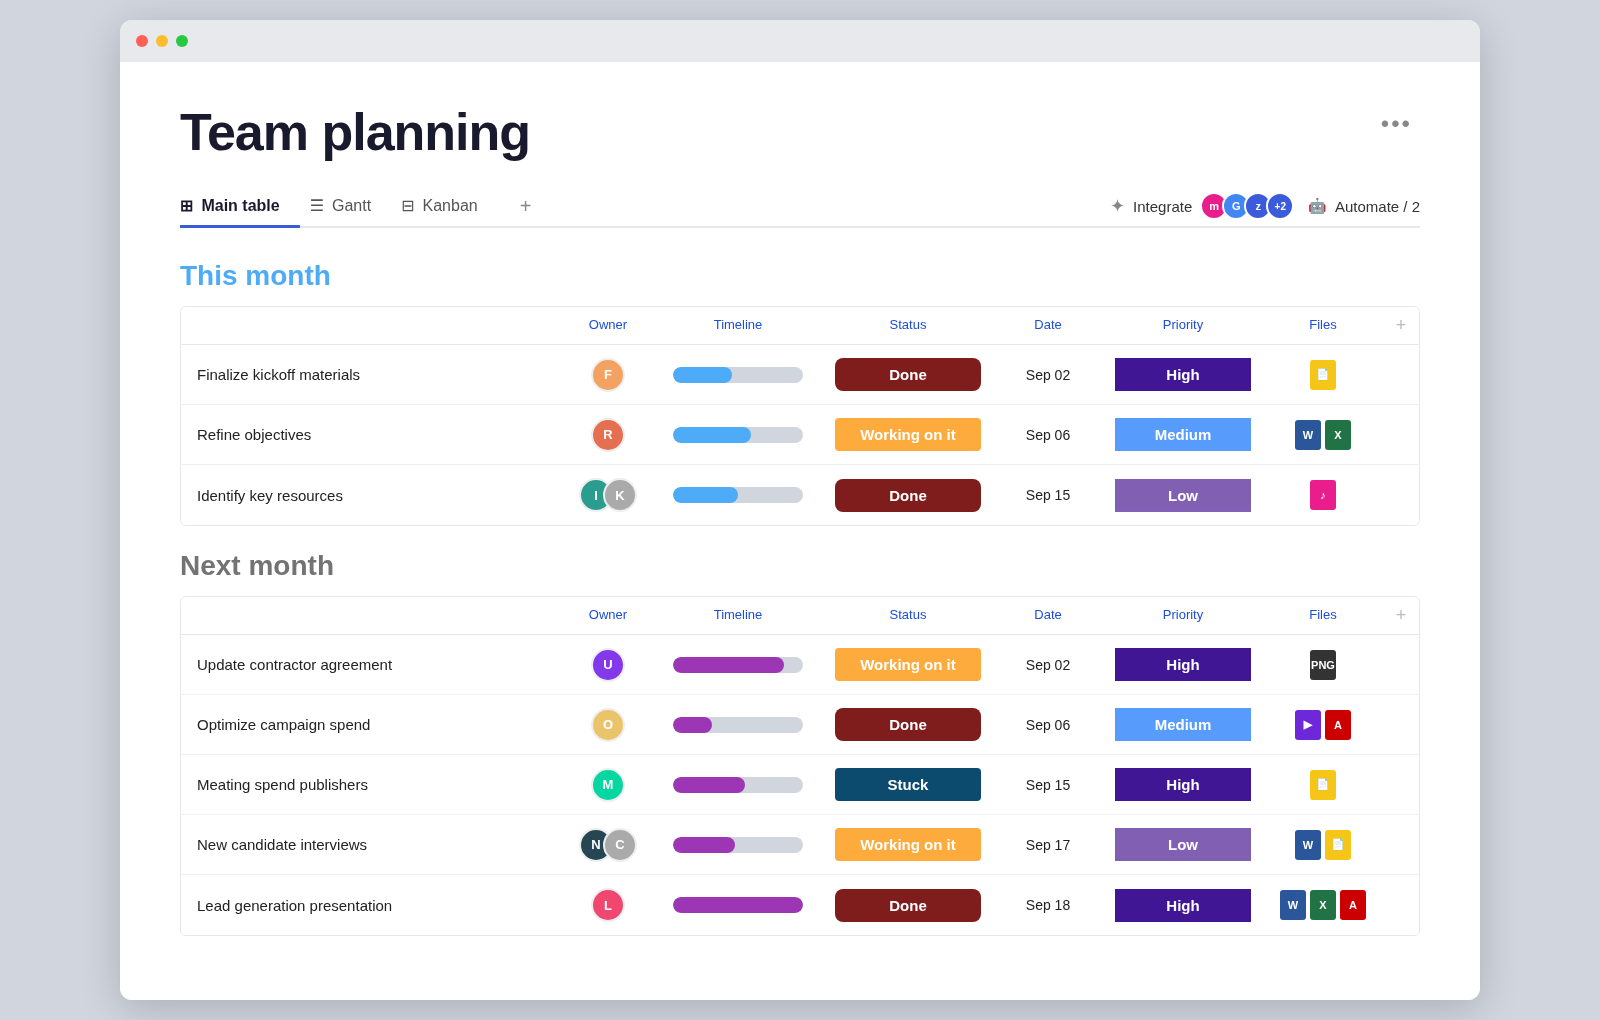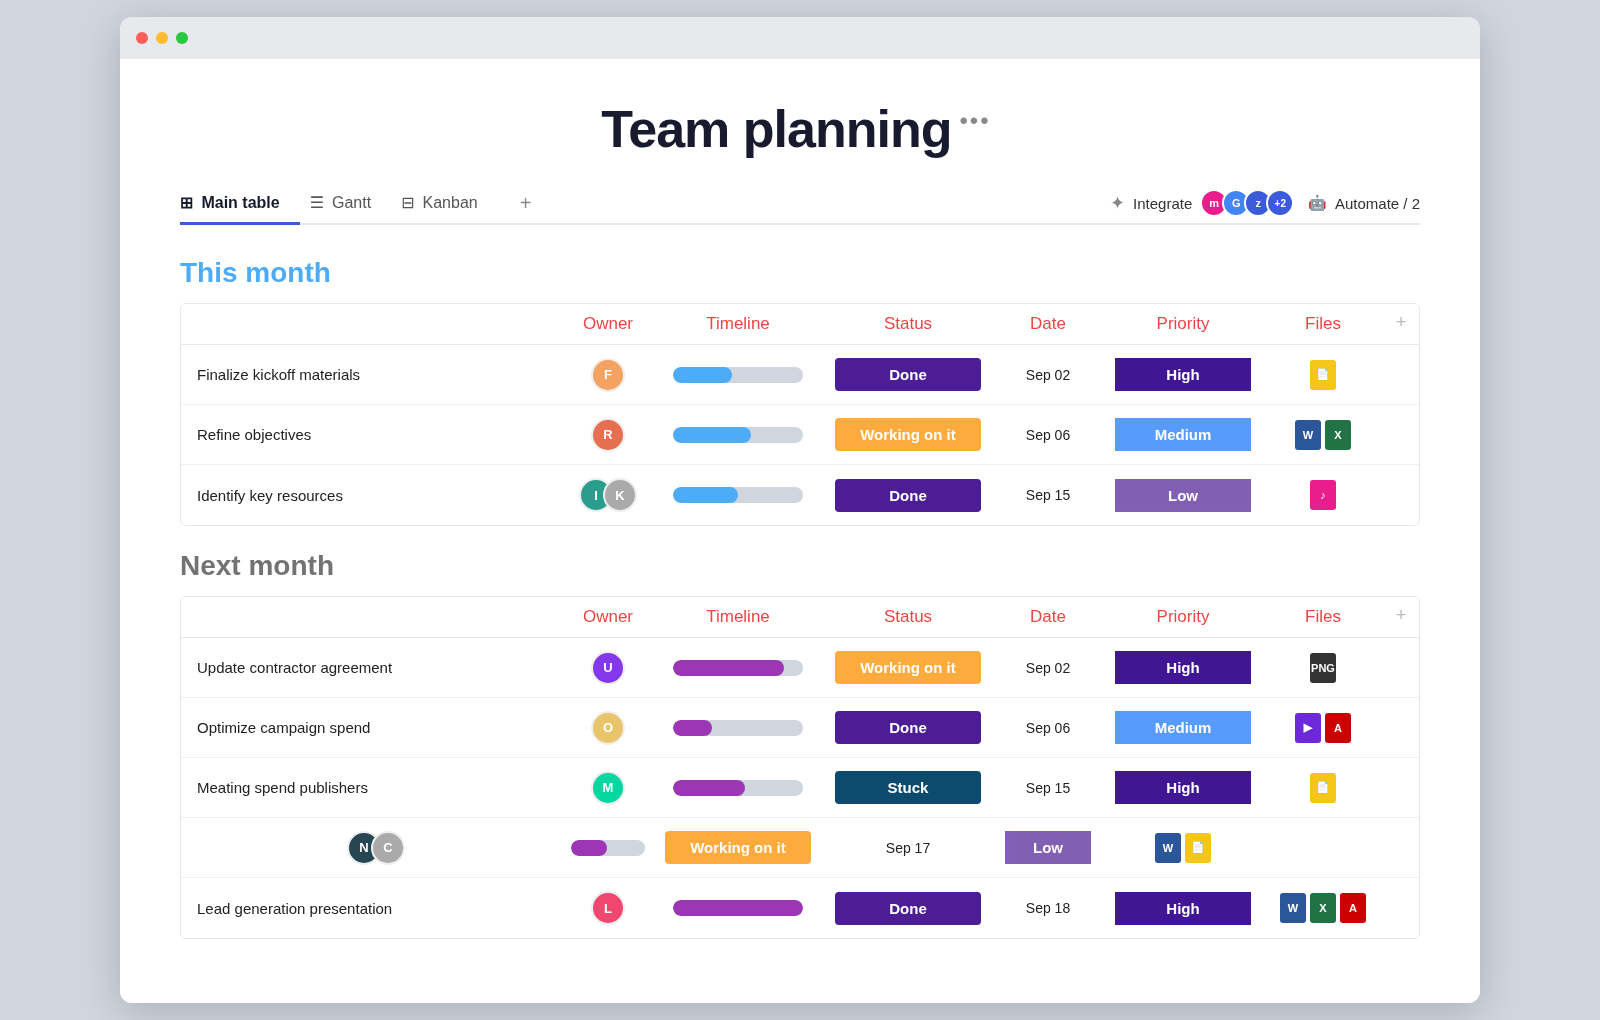--- a/index.html
+++ b/index.html
@@ -33,21 +33,21 @@
     .dot-green { background: #28c840; }
     .content {
       background: #fff;
       margin: 0;
       padding: 40px 60px 40px 60px;
       min-height: 858px;
     }
     .page-header {
       display: flex;
       align-items: flex-start;
-      justify-content: center;
+      justify-content: space-between;
       margin-bottom: 24px;
     }
     .page-title {
       font-size: 52px;
       font-weight: 800;
       color: #1a1a2e;
       letter-spacing: -1px;
     }
     .more-btn {
       font-size: 24px;
@@ -144,22 +144,22 @@
       overflow: hidden;
     }
     .table-header {
       display: grid;
       grid-template-columns: 1fr 90px 170px 170px 110px 160px 120px 36px;
       background: #fff;
       border-bottom: 1px solid #e5e7eb;
       padding: 0 0 0 12px;
     }
     .th {
-      font-size: 17px;
-      color: #ef4444;
+      font-size: 13px;
+      color: #1d4ed8;
       font-weight: 500;
       padding: 10px 8px;
       text-align: center;
     }
     .th:first-child { text-align: left; }
     .table-row {
       display: grid;
       grid-template-columns: 1fr 90px 170px 170px 110px 160px 120px 36px;
       border-bottom: 1px solid #f0f0f0;
       background: #fff;
@@ -210,21 +210,21 @@
     }
     .status-badge {
       border-radius: 4px;
       padding: 8px 12px;
       font-size: 15px;
       font-weight: 600;
       color: #fff;
       text-align: center;
       margin: 0 4px;
     }
-    .status-done { background: #4c1d95; }
+    .status-done { background: #7f1d1d; border-radius: 8px; }
     .status-working { background: #fdab3d; }
     .status-stuck { background: #0c4a6e; text-align: center; }
     .priority-badge {
       border-radius: 0;
       padding: 8px 12px;
       font-size: 15px;
       font-weight: 600;
       color: #fff;
       text-align: center;
       margin: 0 4px;
@@ -482,20 +482,21 @@
       <div class="td">Sep 15</div>
       <div class="td">
         <div class="priority-badge priority-high">High</div>
       </div>
       <div class="td files-cell">
                 <div class="file-icon file-yellow">📄</div>
               </div>
       <div class="td add-col-btn"></div>
     </div>
             <div class="table-row accent-purple">
+      <div class="td">New candidate interviews</div>
       <div class="td avatar-cell">
                 <div class="avatar-double">
       <div class="av-face" style="background:#264653">N</div>
       <div class="av-face" style="background:#aaa;margin-left:-10px">C</div>
     </div>
               </div>
       <div class="td timeline-cell">
                 <div class="timeline-bar-wrap">
     <div class="timeline-fill" style="width:48%;background:#9c36b5"></div>
   </div>

